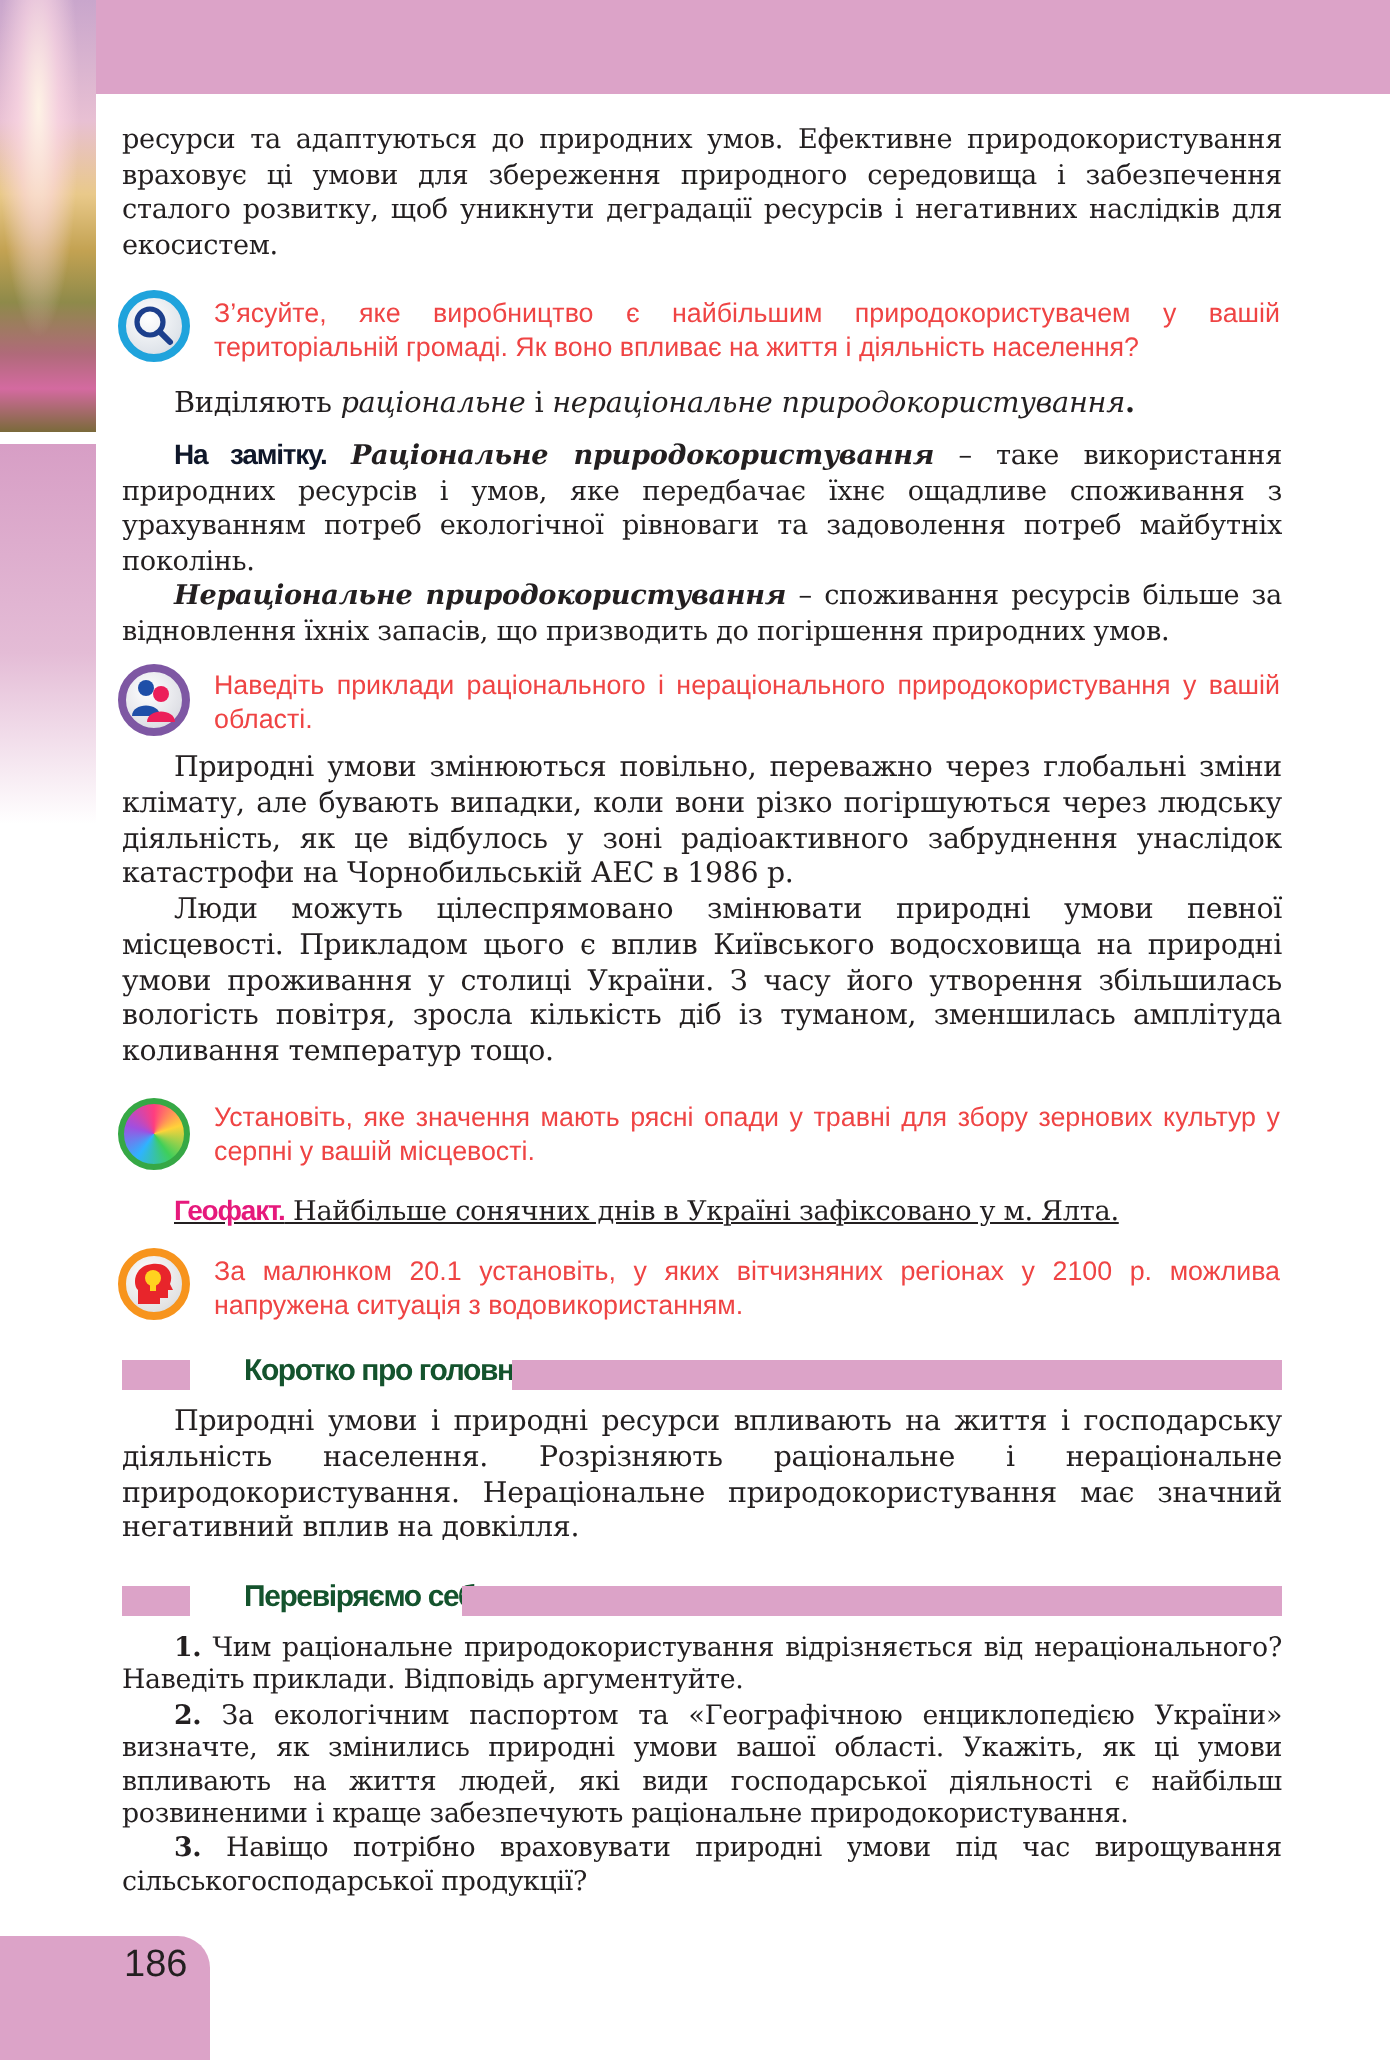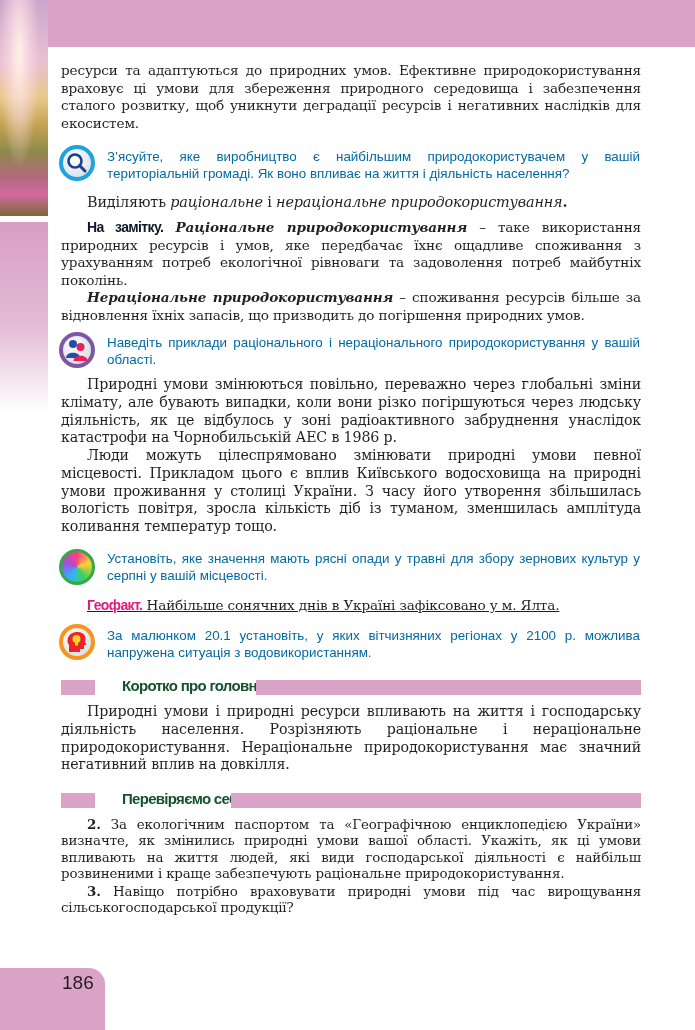--- a/index.html
+++ b/index.html
@@ -33,21 +33,21 @@
   }
   .para {
     position: absolute; left: 61px; width: 580px;
     font-size: 13.6px; line-height: 17.6px; text-align: justify;
     letter-spacing: -0.15px;
   }
   .para .indent { display: inline-block; width: 26px; }
   .task {
     position: absolute; left: 107px; width: 533px;
     font-family: "Liberation Sans", sans-serif; font-size: 13.4px; line-height: 17px;
-    text-align: justify; color: #0369a1;
+    text-align: justify; color: #ef4444;
   }
   .task-icon {
     position: absolute; left: 59px; width: 36px; height: 36px; border-radius: 50%;
     box-sizing: border-box;
   }
   .icon-search {
     border: 4px solid #1fa3dc; background: radial-gradient(circle at 40% 35%, #ffffff 0%, #dfe4ea 70%, #c7ccd3 100%);
   }
   .icon-people {
     border: 4px solid #7e57a3; background: radial-gradient(circle at 40% 35%, #ffffff 0%, #dfe0e6 70%, #c9cad2 100%);
@@ -154,18 +154,19 @@
 <div class="para" style="top:703px; font-size:14.2px; line-height:17.8px;">
   <span class="indent"></span><span>Природні умови і природні ресурси впливають на життя і господарську діяльність населення. Розрізняють раціональне і нераціональне природокористування. Нераціональне природокористування має значний негативний вплив на довкілля.</span>
 </div>
 
 <div class="section-bar" style="top:793px;">
   <div class="bar-left"></div>
   <div class="bar-title">Перевіряємо себе</div>
   <div class="bar-right" style="left:170px;"></div>
 </div>
 <div class="para" style="top:816px; font-size:13.4px; line-height:16.4px;">
+  <div><span class="indent"></span><span class="b">1.</span><span> Чим раціональне природокористування відрізняється від нераціонального? Наведіть приклади. Відповідь аргументуйте.</span></div>
   <div><span class="indent"></span><span class="b">2.</span><span> За екологічним паспортом та «Географічною енциклопедією України» визначте, як змінились природні умови вашої області. Укажіть, як ці умови впливають на життя людей, які види господарської діяльності є найбільш розвиненими і краще забезпечують раціональне природокористування.</span></div>
   <div><span class="indent"></span><span class="b">3.</span><span> Навіщо потрібно враховувати природні умови під час вирощування сільськогосподарської  продукції?</span></div>
 </div>
 
 <div class="page-number-box"></div>
 <div class="page-number">186</div>
 
 </body></html>

